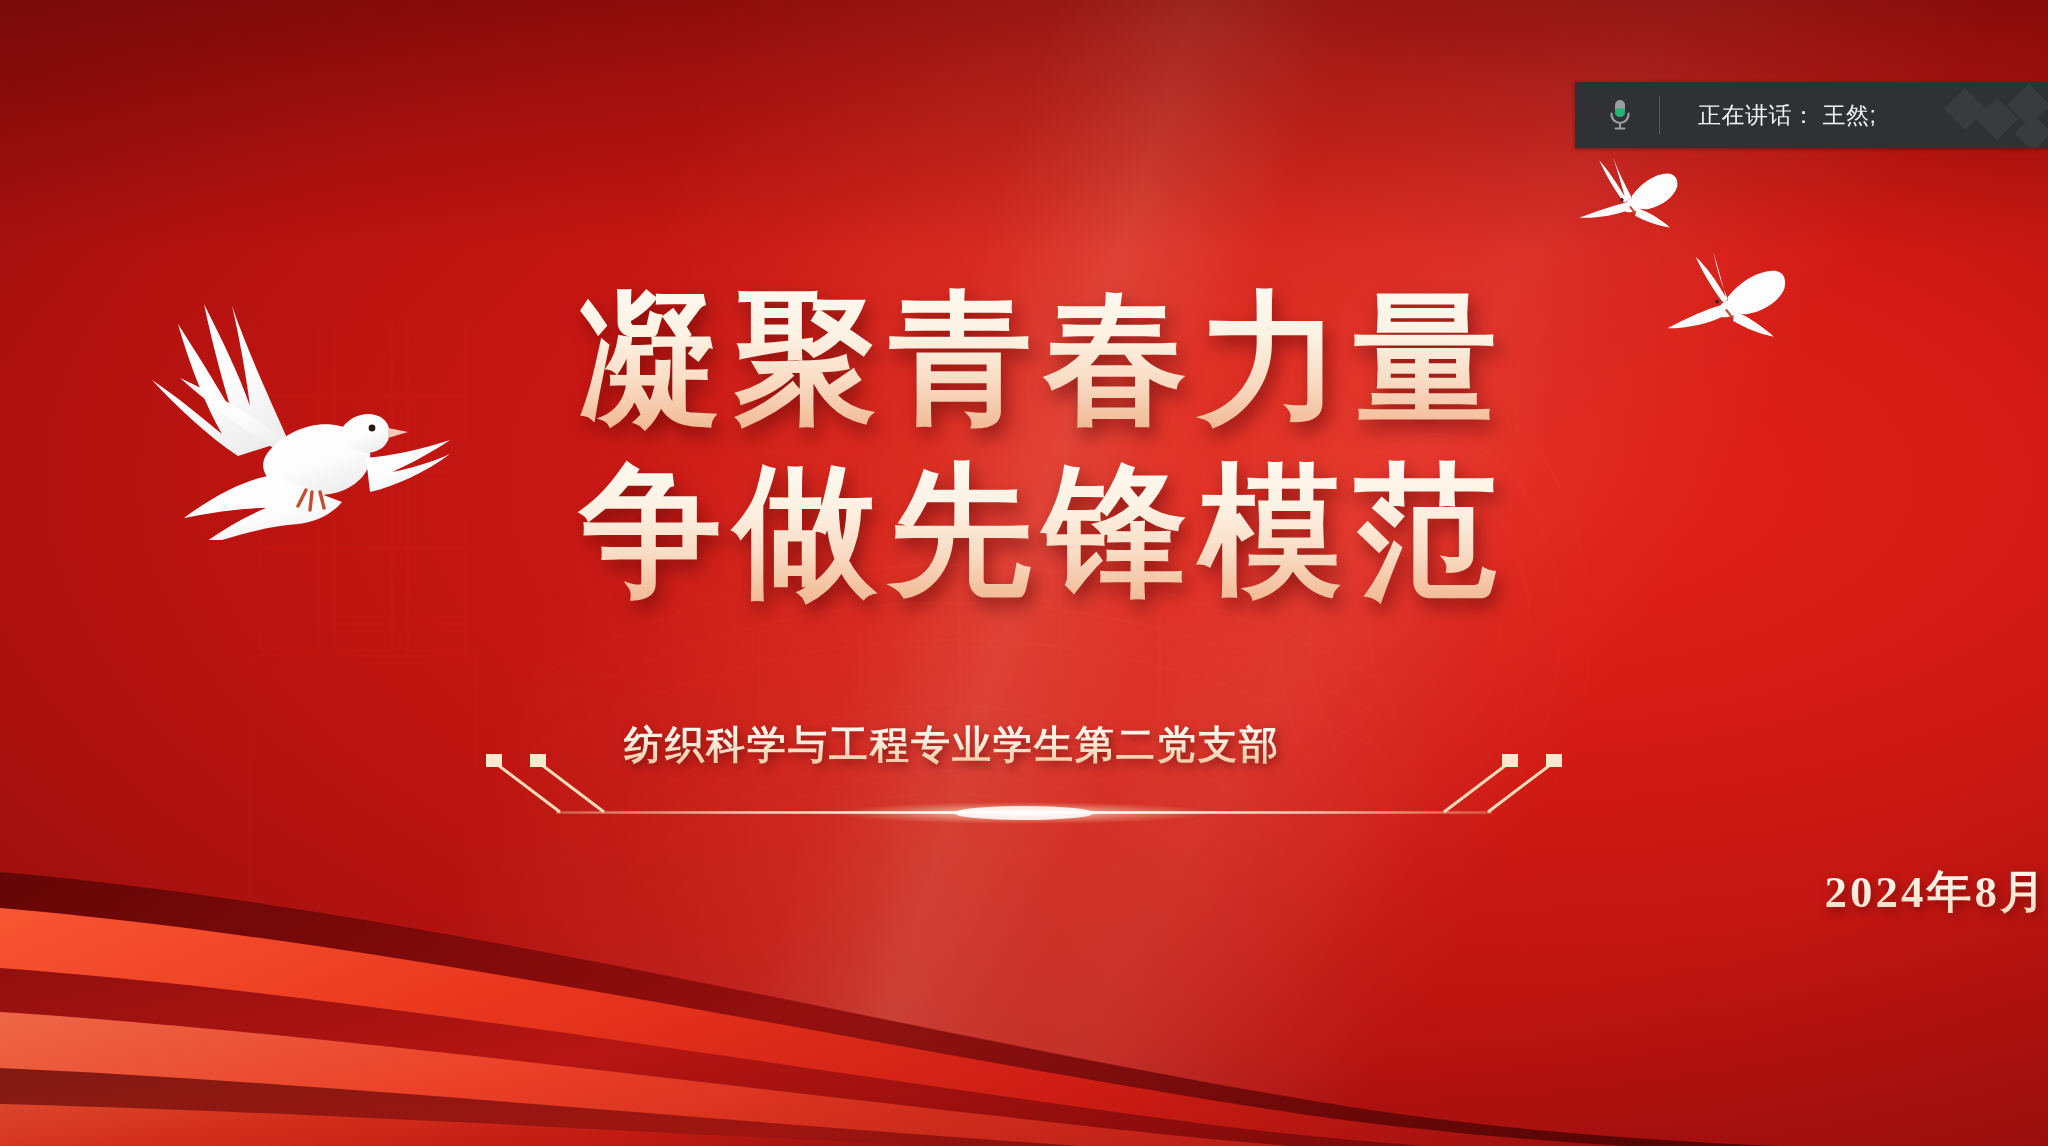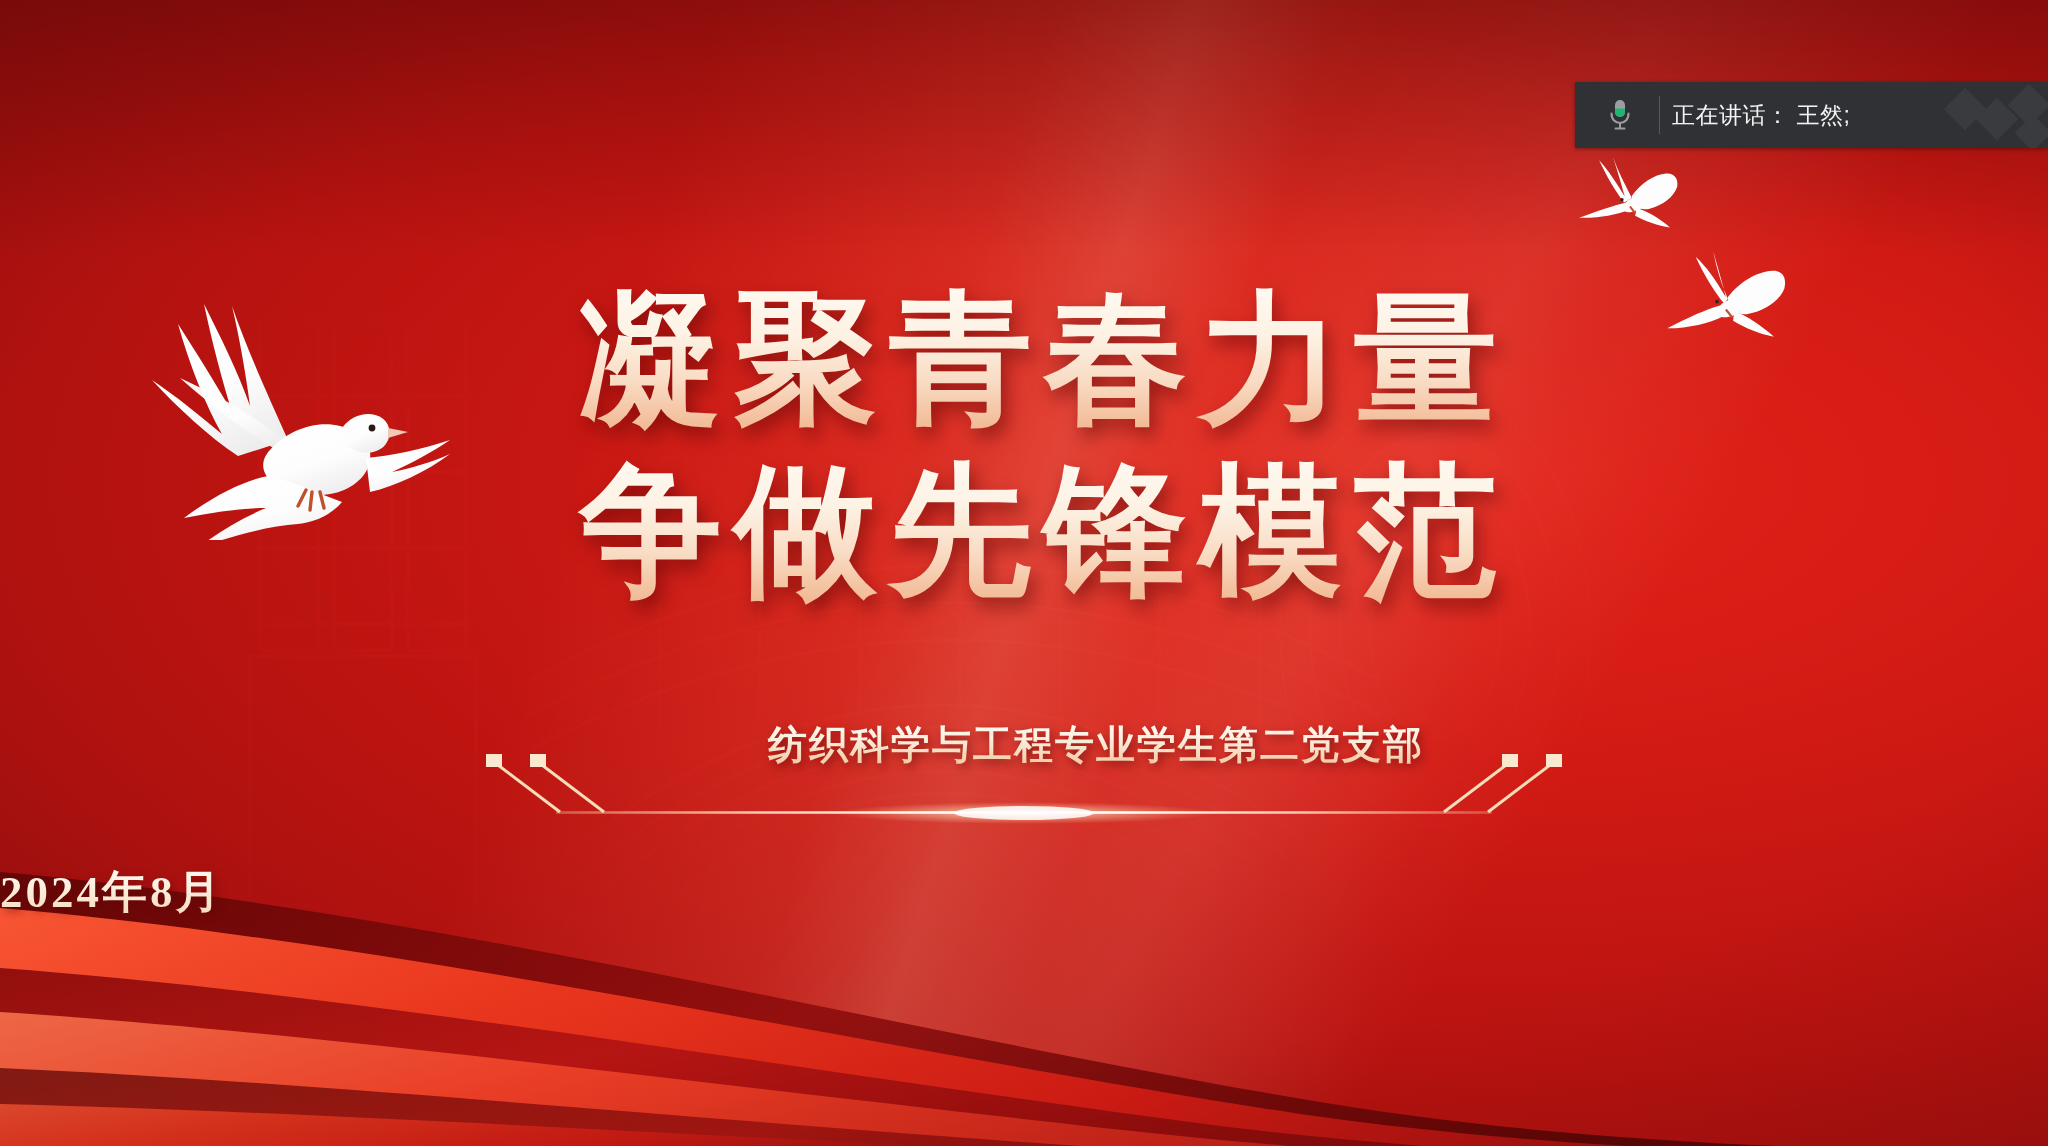--- a/index.html
+++ b/index.html
@@ -107,41 +107,41 @@
   #subtitle-frame {
     position:absolute;
     left:50%; transform:translateX(-50%);
     top:718px;
     width:800px; height:110px;
     z-index:6;
   }
   #subtitle-text {
     position:absolute;
     left:0; right:0; top:0;
-    text-align:right;
+    text-align:left;
     font-family:Liberation Sans, sans-serif;
     font-weight:700;
     font-size:39px;
     letter-spacing:2px;
     background-image:linear-gradient(180deg, #fffdf7 0%, #fbeede 40%, #f4d3b2 74%, #eebb93 100%);
     -webkit-background-clip:text;
     background-clip:text;
     color:transparent;
     -webkit-text-fill-color:transparent;
     filter:drop-shadow(3px 4px 5px rgba(92,6,6,0.6));
     white-space:nowrap;
   }
   .frame-svg { position:absolute; left:-160px; top:28px; width:1120px; height:82px; }
   .frame-svg svg { display:block; width:100%; height:100%; }
 
   
   #date-text {
     position:absolute;
     left:0; right:0; top:862px;
-    text-align:left;
+    text-align:right;
     font-family:"Liberation Serif", serif;
     font-weight:700;
     font-size:45px;
     letter-spacing:3px;
     z-index:6;
     background-image:linear-gradient(180deg, #fffdf8 0%, #fbeedd 45%, #f4d6b8 100%);
     -webkit-background-clip:text;
     background-clip:text;
     color:transparent;
     -webkit-text-fill-color:transparent;
@@ -166,21 +166,21 @@
     position:relative;
   }
   #mic-icon svg { display:block; width:100%; height:100%; }
   #bar-divider {
     width:1px; height:38px;
     background:#56585b;
     margin-left:25px;
     flex:none;
   }
   #speaking-text {
-    margin-left:12px;
+    margin-left:38px;
     color:#f2f3f5;
     font-family:"Liberation Sans", sans-serif;
     font-size:23px;
     letter-spacing:0.5px;
     white-space:nowrap;
   }
   #bar-watermark {
     position:absolute;
     right:0px; top:0px;
     width:110px; height:66px;

